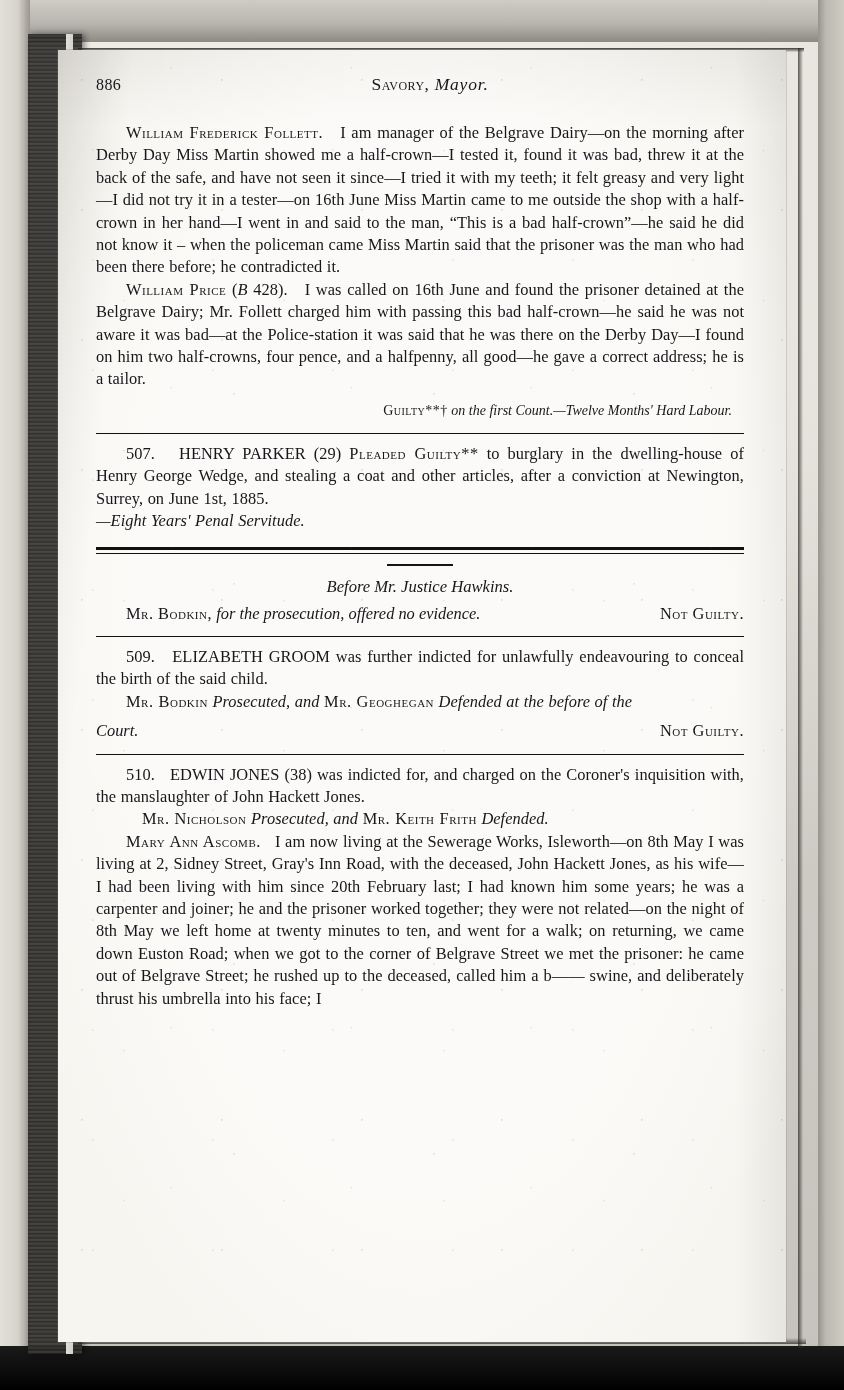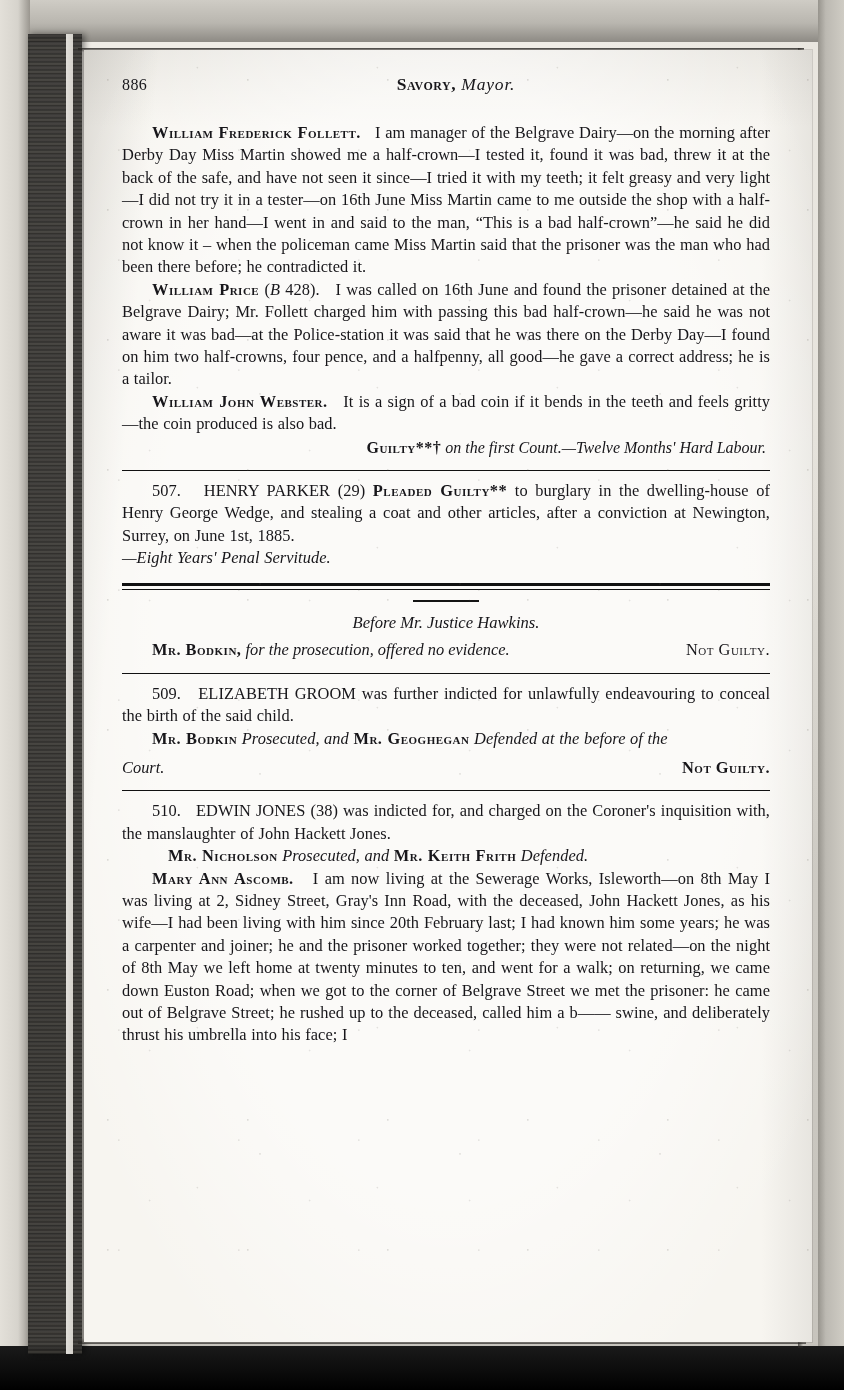--- a/index.html
+++ b/index.html
@@ -94,21 +94,21 @@
     left: 78px;
     top: 1338px;
     width: 728px;
     height: 6px;
     background: linear-gradient(0deg, rgba(35,33,30,0.7), rgba(160,158,152,0.05));
   }
 
   
   #page {
     position: absolute;
-    left: 84px;
+    left: 58px;
     top: 50px;
     width: 728px;
     height: 1292px;
     background: #f7f5f0;
     box-shadow: 0 0 0 1px rgba(120,117,110,0.25);
   }
   #page-tint {
     position: absolute;
     inset: 0;
     pointer-events: none;
@@ -157,27 +157,26 @@
     text-align: justify;
     text-indent: 30px;
     letter-spacing: 0.05px;
     word-spacing: 0.4px;
   }
   p.body.noindent { text-indent: 0; }
 
   .sc {
     font-variant: small-caps;
     letter-spacing: 0.5px;
-    font-weight: bold;
   }
   .ital { font-style: italic; }
 
   .verdict-line {
-    margin: 0;
-    font-size: 16px;
+    margin: 8px;
+    font-size: 14px;
     line-height: 23px;
     text-align: right;
     padding-right: 4px;
   }
 
   .rule-single {
     border: 0;
     border-top: 1.6px solid #111;
     margin: 11px 0 9px 0;
     height: 0;
@@ -287,24 +286,20 @@
         <span class="sc">William Frederick Follett.</span>
         &nbsp; <span>I am manager of the Belgrave Dairy—on the morning after Derby Day Miss Martin showed me a half-crown—I tested it, found it was bad, threw it at the back of the safe, and have not seen it since—I tried it with my teeth; it felt greasy and very light—I did not try it in a tester—on 16th June Miss Martin came to me outside the shop with a half-crown in her hand—I went in and said to the man, “This is a bad half-crown”—he said he did not know it – when the policeman came Miss Martin said that the prisoner was the man who had been there before; he contradicted it.</span>
       </p>
 
       <p class="body">
         <span class="sc">William Price</span>
         <span>(<span class="ital">B</span> 428).</span>
         &nbsp; <span>I was called on 16th June and found the prisoner detained at the Belgrave Dairy; Mr. Follett charged him with passing this bad half-crown—he said he was not aware it was bad—at the Police-station it was said that he was there on the Derby Day—I found on him two half-crowns, four pence, and a halfpenny, all good—he gave a correct address; he is a tailor.</span>
       </p>
 
-      <p class="body">
-        <span class="sc">William John Webster.</span>
-        &nbsp; <span>It is a sign of a bad coin if it bends in the teeth and feels gritty—the coin produced is also bad.</span>
-      </p>
 
 
       <p class="verdict-line">
         <span class="sc">Guilty**†</span>
         <span class="ital">on the first Count.—Twelve Months' Hard Labour.</span>
       </p>
 
       <hr class="rule-single">
 
       <div class="case-block">

